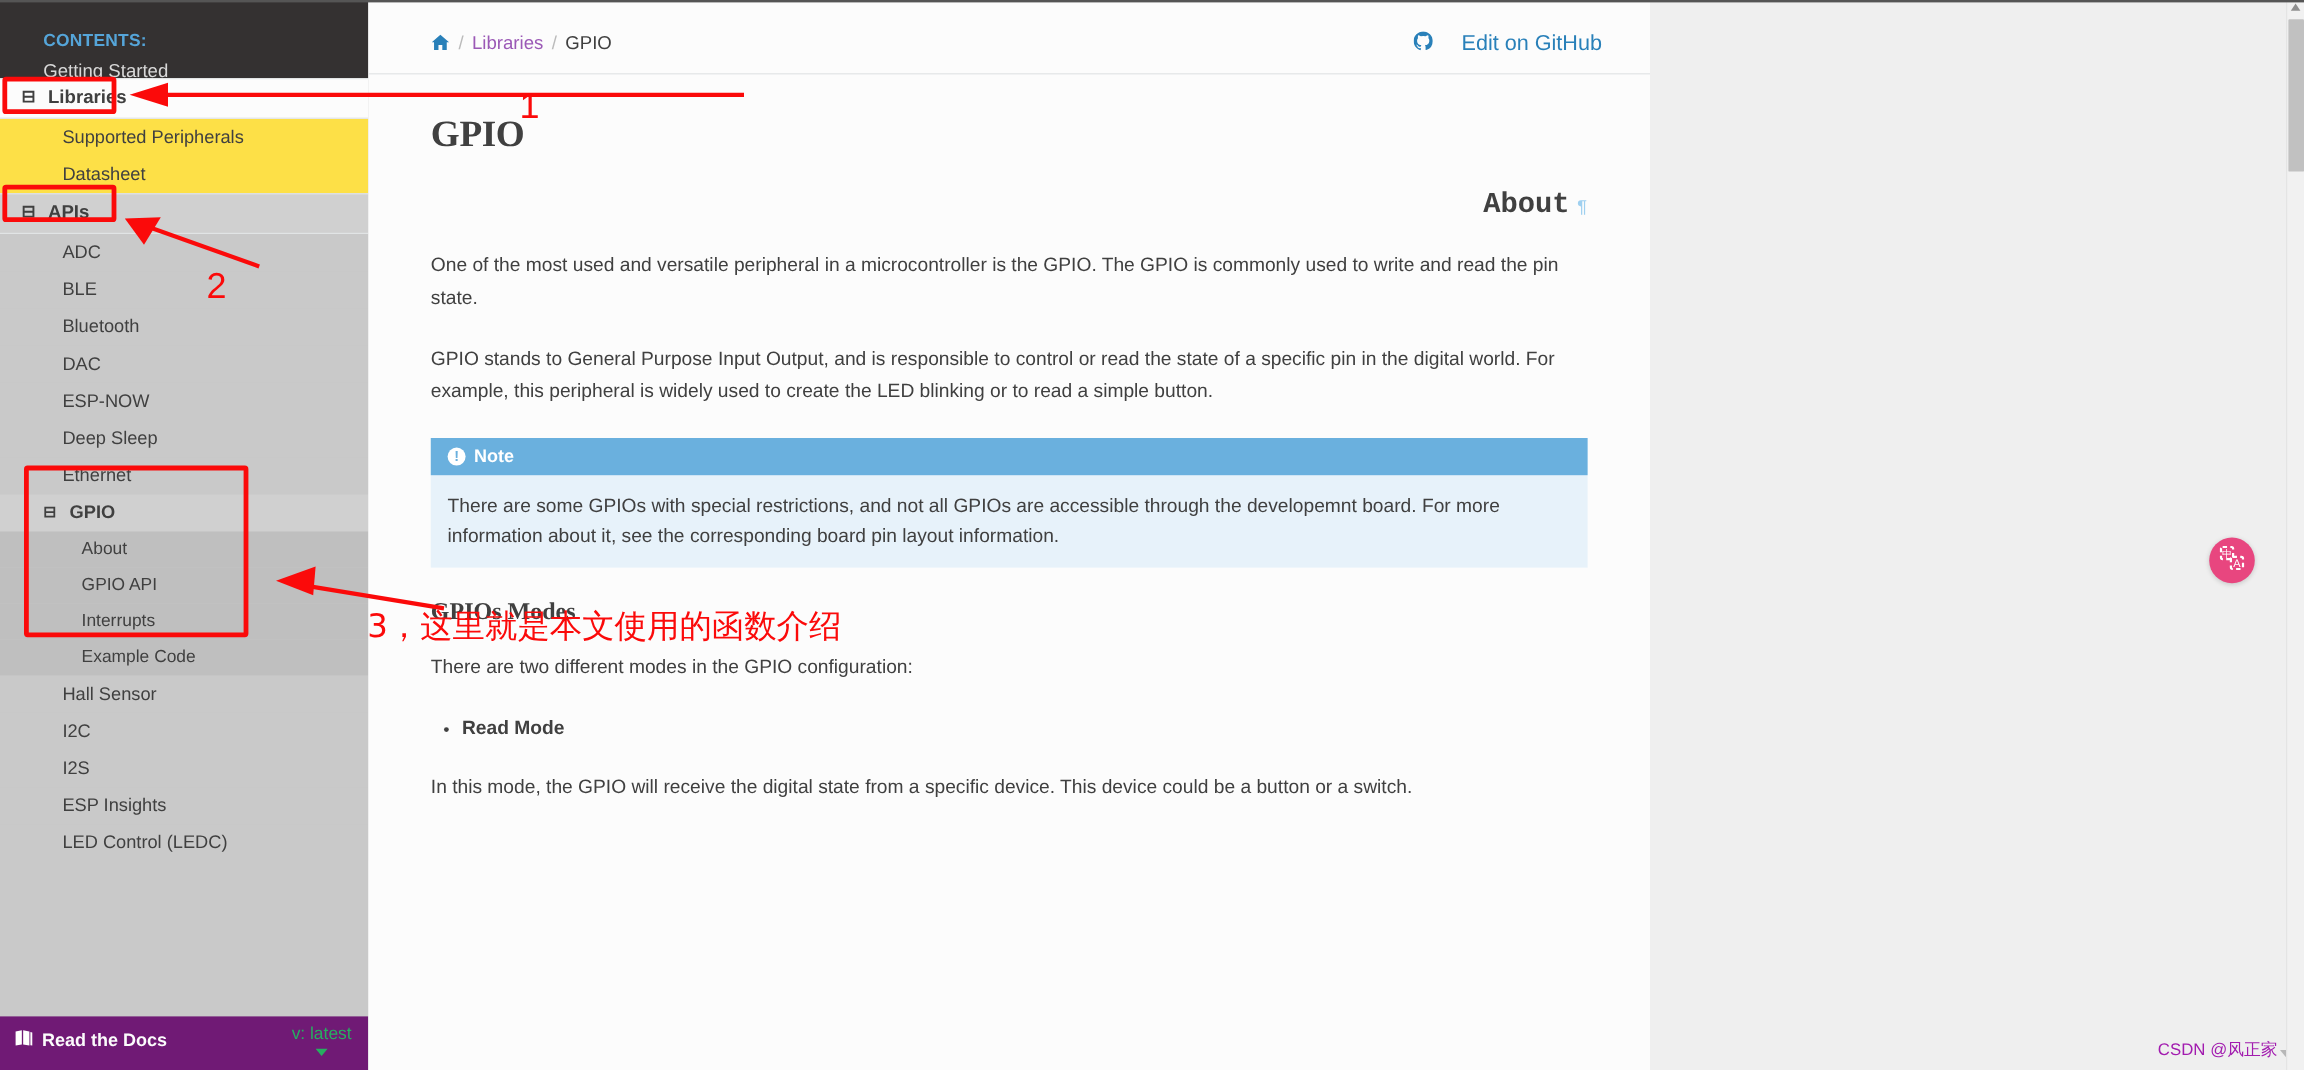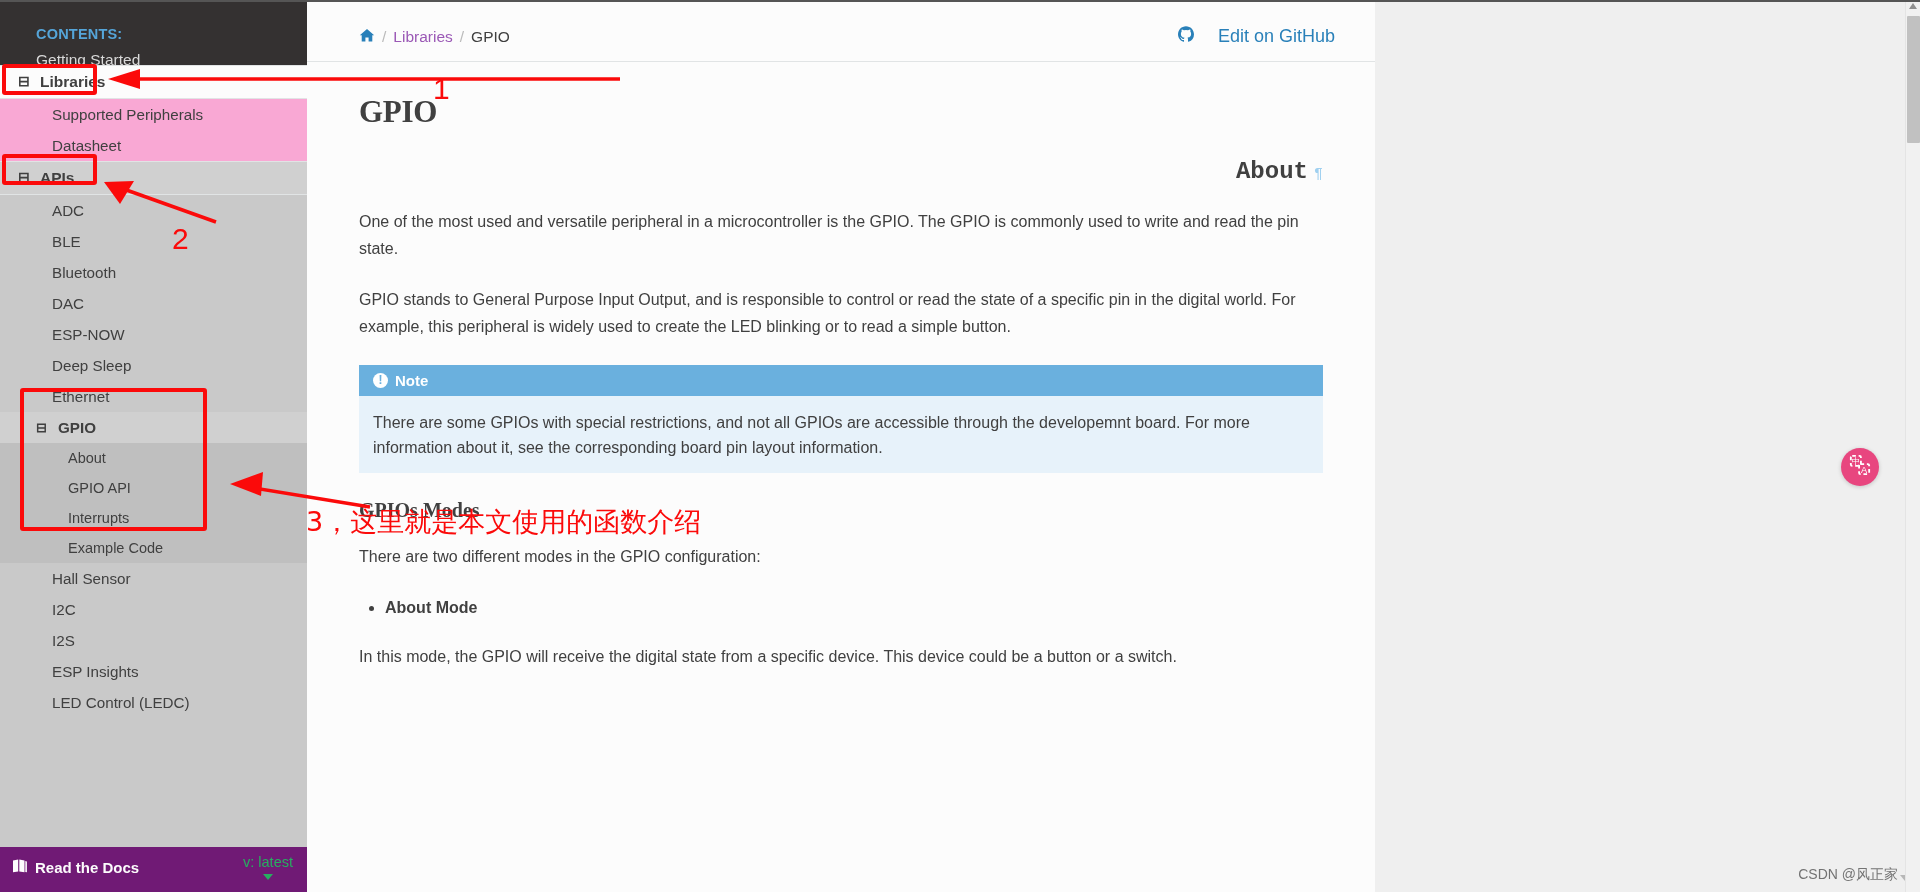--- a/index.html
+++ b/index.html
@@ -70,21 +70,21 @@
   .nav-l1 .toggle {
     display: inline-block;
     width: 15px;
     margin-right: 7px;
     font-size: 14px;
     color: #404040;
     line-height: 1;
     vertical-align: 1px;
   }
   .nav-l2 {
-    background: #f9a8d4;
+    background: #fde047;
     color: #404040;
     font-size: 15.2px;
     padding: 7px 0 7px 52px;
   }
   .nav-l2.level3bg { background: #c9c9c9; }
   .nav-l2.gpio-row {
     background: #d0d0d0;
     font-weight: bold;
     padding-left: 36px;
   }
@@ -278,21 +278,21 @@
     align-items: center;
     justify-content: center;
     box-shadow: 0 1px 4px rgba(0,0,0,0.18);
   }
 
   
   #watermark {
     position: absolute;
     right: 10px;
     bottom: 8px;
-    color: #737373;
+    color: #a21caf;
     font-size: 14px;
     display: flex;
     align-items: center;
     gap: 2px;
   }
   .wm-caret {
     width: 0; height: 0;
     border-left: 5px solid transparent;
     border-right: 5px solid transparent;
     border-top: 6px solid #b7b7b7;
@@ -467,21 +467,21 @@
           <span>Note</span>
         </div>
         <div class="admonition-body">There are some GPIOs with special restrictions, and not all GPIOs are accessible through the developemnt board. For more information about it, see the corresponding board pin layout information.</div>
       </div>
 
       <h3 class="doc-h3">GPIOs Modes</h3>
 
       <p class="doc-p">There are two different modes in the GPIO configuration:</p>
 
       <ul class="doc-ul">
-        <li>About Mode</li>
+        <li>Read Mode</li>
       </ul>
 
       <p class="doc-p">In this mode, the GPIO will receive the digital state from a specific device. This device could be a button or a switch.</p>
     </div>
   </div>
 
   <div id="right-gutter"></div>
 
   <div id="translate-btn">
     <span>

